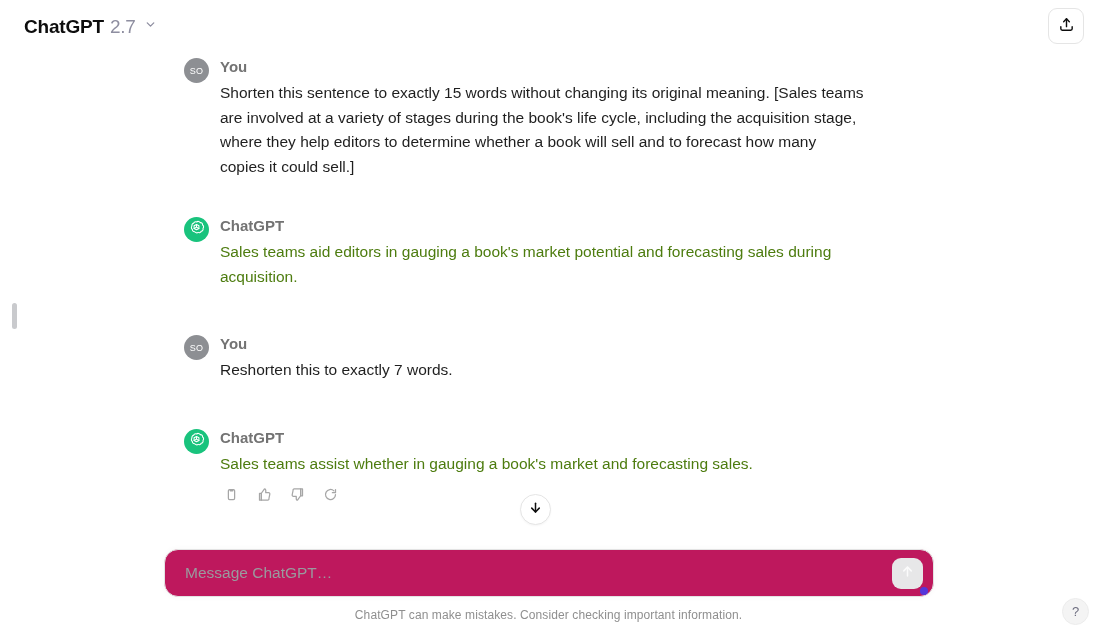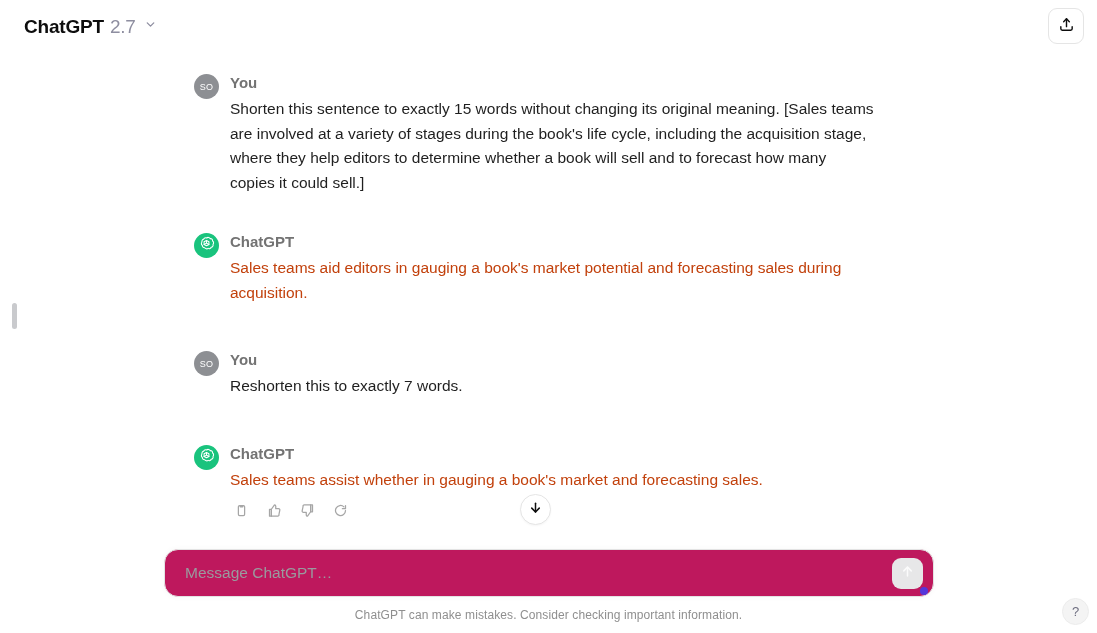--- a/index.html
+++ b/index.html
@@ -57,24 +57,23 @@
   .sidebar-handle {
     position: absolute; left: 12px; top: 303px;
     width: 5px; height: 26px;
     background: #c9cacd;
     border-radius: 3px;
     cursor: ew-resize;
   }
 
   
   .thread {
-    position: absolute; top: 68px; left: 0;
+    position: absolute; top: 52px; left: 0;
     width: 1097px; height: 483px;
     overflow: hidden;
-    padding-left: 10px;
   }
   .msg {
     position: relative;
     padding-left: 184px;
     margin-bottom: 0;
   }
   .msg-inner { position: relative; }
   .avatar {
     position: absolute; left: 0; top: 0;
     width: 25px; height: 25px; border-radius: 50%;
@@ -95,21 +94,21 @@
     padding-left: 36px;
     margin-bottom: 5px;
   }
   .body {
     padding-left: 36px;
     font-size: 15.5px;
     line-height: 24.5px;
     max-width: 680px;
   }
   .body.user-text { color: #1f1f1f; }
-  .body.bot-text  { color: #c2410c; }
+  .body.bot-text  { color: #4d7c0f; }
 
   .msg-user-1  { margin-top: 6px; }
   .msg-bot-1   { margin-top: 38px; }
   .msg-user-2  { margin-top: 46px; }
   .msg-bot-2   { margin-top: 46px; }
 
   
   .actions {
     padding-left: 220px;
     margin-top: 9px;

